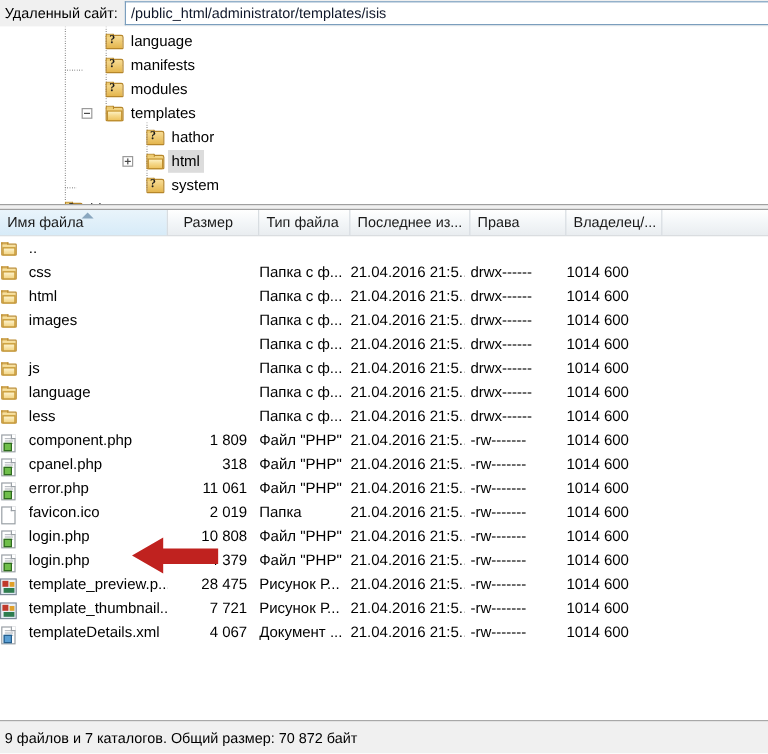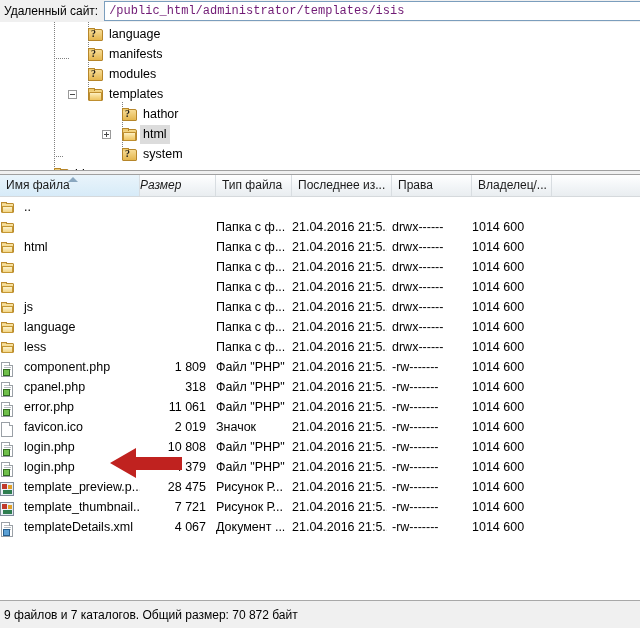--- a/index.html
+++ b/index.html
@@ -32,25 +32,24 @@
   .pathbar-input {
     flex: 1;
     height: 20px;
     margin-right: 0px;
     background: #ffffff;
     border: 1px solid #7b9ebd;
     border-right: none;
     display: flex; align-items: center;
     padding-left: 4px;
     font-size: 12px;
-    color: #701a75;
+    color: #0f172a;
     box-sizing: border-box;
     overflow: hidden;
     white-space: nowrap;
-    font-family: Liberation Mono, monospace;
   }
 
   
   .treepanel {
     position: absolute; left: 0; top: 22px;
     width: 640px; height: 148px;
     background: #ffffff;
     overflow: hidden;
   }
   .tree-row {
@@ -178,21 +177,21 @@
     color: #1a1a1a;
     padding-left: 6px;
     box-sizing: border-box;
     white-space: nowrap;
     overflow: hidden;
     border-right: 1px solid #d8dde1;
   }
   .hcell.sorted {
     background: linear-gradient(to bottom, #e9f4fb 0%, #d7ebf8 100%);
   }
-  .hcell.num { text-align: left; padding-right: 8px; padding-left: 0; font-style: italic; }
+  .hcell.num { text-align: center; padding-right: 8px; padding-left: 0; }
   .sortarrow {
     position: absolute;
     left: 68px; top: 2px;
     width: 0; height: 0;
     border-left: 5px solid transparent;
     border-right: 5px solid transparent;
     border-bottom: 5px solid #8aa7bf;
   }
 
   
@@ -450,20 +449,21 @@
           <span class="cell owner"></span>
         </div>
         <div class="frow">
           <span class="rowicon">
             <span class="sf">
               <span class="b"></span>
               <span class="t"></span>
               <span class="f"></span>
             </span>
           </span>
+          <span class="cell name">css</span>
           <span class="cell size"></span>
           <span class="cell type">Папка с ф...</span>
           <span class="cell date">21.04.2016 21:5...</span>
           <span class="cell perm">drwx------</span>
           <span class="cell owner">1014 600</span>
         </div>
         <div class="frow">
           <span class="rowicon">
             <span class="sf">
               <span class="b"></span>
@@ -479,20 +479,21 @@
           <span class="cell owner">1014 600</span>
         </div>
         <div class="frow">
           <span class="rowicon">
             <span class="sf">
               <span class="b"></span>
               <span class="t"></span>
               <span class="f"></span>
             </span>
           </span>
+          <span class="cell name">images</span>
           <span class="cell size"></span>
           <span class="cell type">Папка с ф...</span>
           <span class="cell date">21.04.2016 21:5...</span>
           <span class="cell perm">drwx------</span>
           <span class="cell owner">1014 600</span>
         </div>
         <div class="frow">
           <span class="rowicon">
             <span class="sf">
               <span class="b"></span>
@@ -589,21 +590,21 @@
           <span class="cell date">21.04.2016 21:5...</span>
           <span class="cell perm">-rw-------</span>
           <span class="cell owner">1014 600</span>
         </div>
         <div class="frow">
           <span class="rowicon">
             <span class="doc"></span>
           </span>
           <span class="cell name">favicon.ico</span>
           <span class="cell size">2 019</span>
-          <span class="cell type">Значок</span>
+          <span class="cell type">Папка</span>
           <span class="cell date">21.04.2016 21:5...</span>
           <span class="cell perm">-rw-------</span>
           <span class="cell owner">1014 600</span>
         </div>
         <div class="frow">
           <span class="rowicon">
             <span class="doc php lines">
               <span class="badge"></span>
             </span>
           </span>

